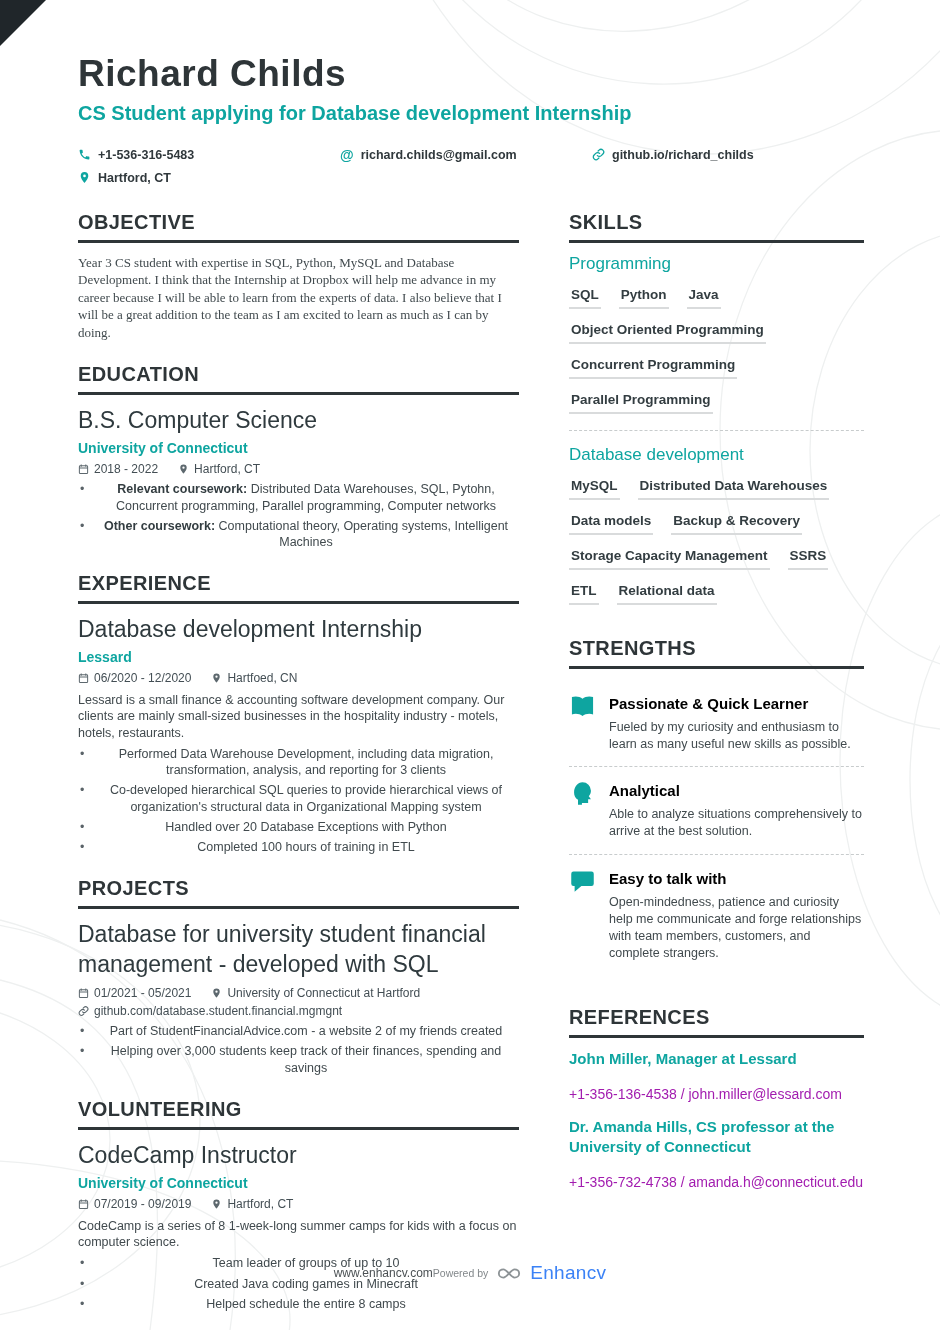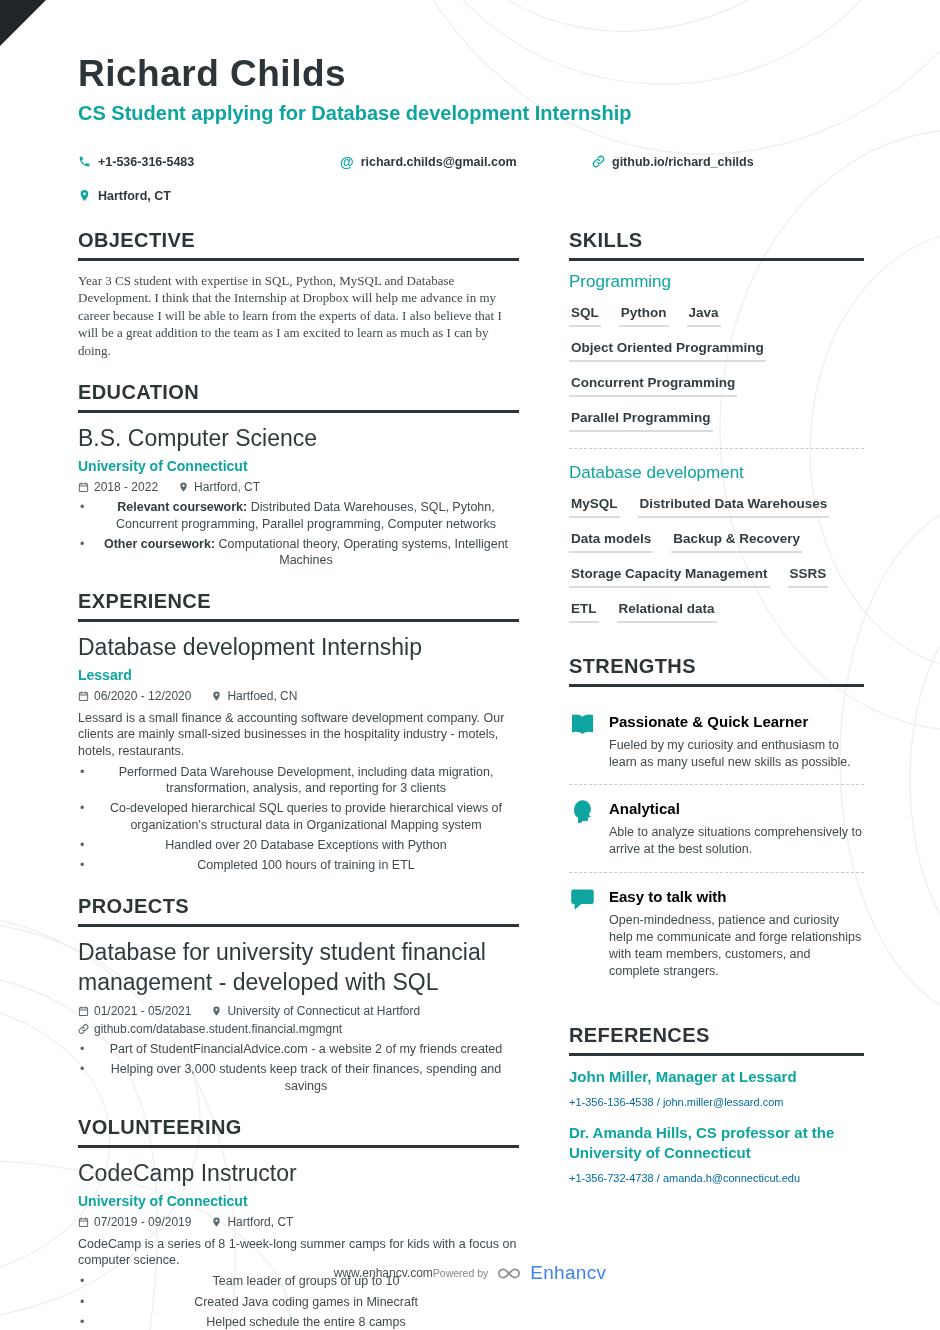--- a/index.html
+++ b/index.html
@@ -7,22 +7,22 @@
   body { margin:0; background:#ffffff; }
   .page { width:940px; height:1330px; position:relative; overflow:hidden; background:#fff;
           font-family:"Liberation Sans","DejaVu Sans",sans-serif; color:#3d4549; }
   .bg { position:absolute; inset:0; }
   .corner { position:absolute; top:0; left:0; width:0; height:0;
             border-top:46px solid #20262a; border-right:46px solid transparent; }
   .content { position:relative; padding:54px 78px 0; }
 
   .name { font-size:37px; font-weight:800; color:var(--dark); letter-spacing:.5px; line-height:1.1; }
   .headline { margin-top:7px; font-size:20px; font-weight:700; color:var(--accent); }
-  .contacts { margin-top:30px; display:grid; grid-template-columns:262px 252px 1fr;
-              row-gap:20px; font-size:12.5px; font-weight:700; color:#30383c; align-items:center; }
+  .contacts { margin-top:23px; display:grid; grid-template-columns:262px 252px 1fr;
+              row-gap:9px; font-size:12.5px; font-weight:700; color:#30383c; align-items:center; }
   .contact { display:flex; align-items:center; gap:7px; }
   .cicon { display:inline-flex; color:var(--accent); }
   .cicon svg { width:13px; height:13px; }
   .at { font-size:14px; font-weight:700; color:var(--accent); line-height:1; }
 
   .columns { display:flex; gap:50px; margin-top:26px; }
   .col-left { width:441px; flex:none; }
   .col-right { width:295px; flex:none; }
 
   .sec { margin-bottom:22px; }
@@ -51,21 +51,21 @@
   .strength { display:flex; gap:13px; padding:13px 0 14px; border-bottom:1px dashed #c8cccd; }
   .strength:last-child { border-bottom:none; }
   .s-icon { flex:none; width:27px; height:27px; }
   .s-icon svg { width:27px; height:27px; fill:var(--accent); }
   .s-title { font-size:15px; font-weight:700; color:#000000; padding-top:2px; }
   .s-text { margin-top:7px; font-size:12.5px; line-height:1.35; color:#414a4e; }
 
   .ref { margin-top:15px; }
   .ref.first { margin-top:2px; }
   .ref-name { font-size:15px; font-weight:700; color:var(--accent); line-height:1.3; }
-  .ref-contact { margin-top:10px; font-size:11px; color:#0369a1; }
+  .ref-contact { margin-top:18px; font-size:14px; color:#a21caf; }
 
   .footer { position:absolute; left:78px; right:78px; bottom:46px;
             display:flex; justify-content:center; align-items:center; }
   .site { font-size:12px; color:#4b5154; }
   .powered { display:flex; align-items:center; gap:9px; }
   .powered-label { font-size:10.5px; color:#82878a; }
   .brand-logo { display:inline-flex; }
   .brand-logo svg { width:24px; height:16px; }
   .brand-name { font-size:19px; color:#3b82f6; letter-spacing:.3px; }
 </style>

